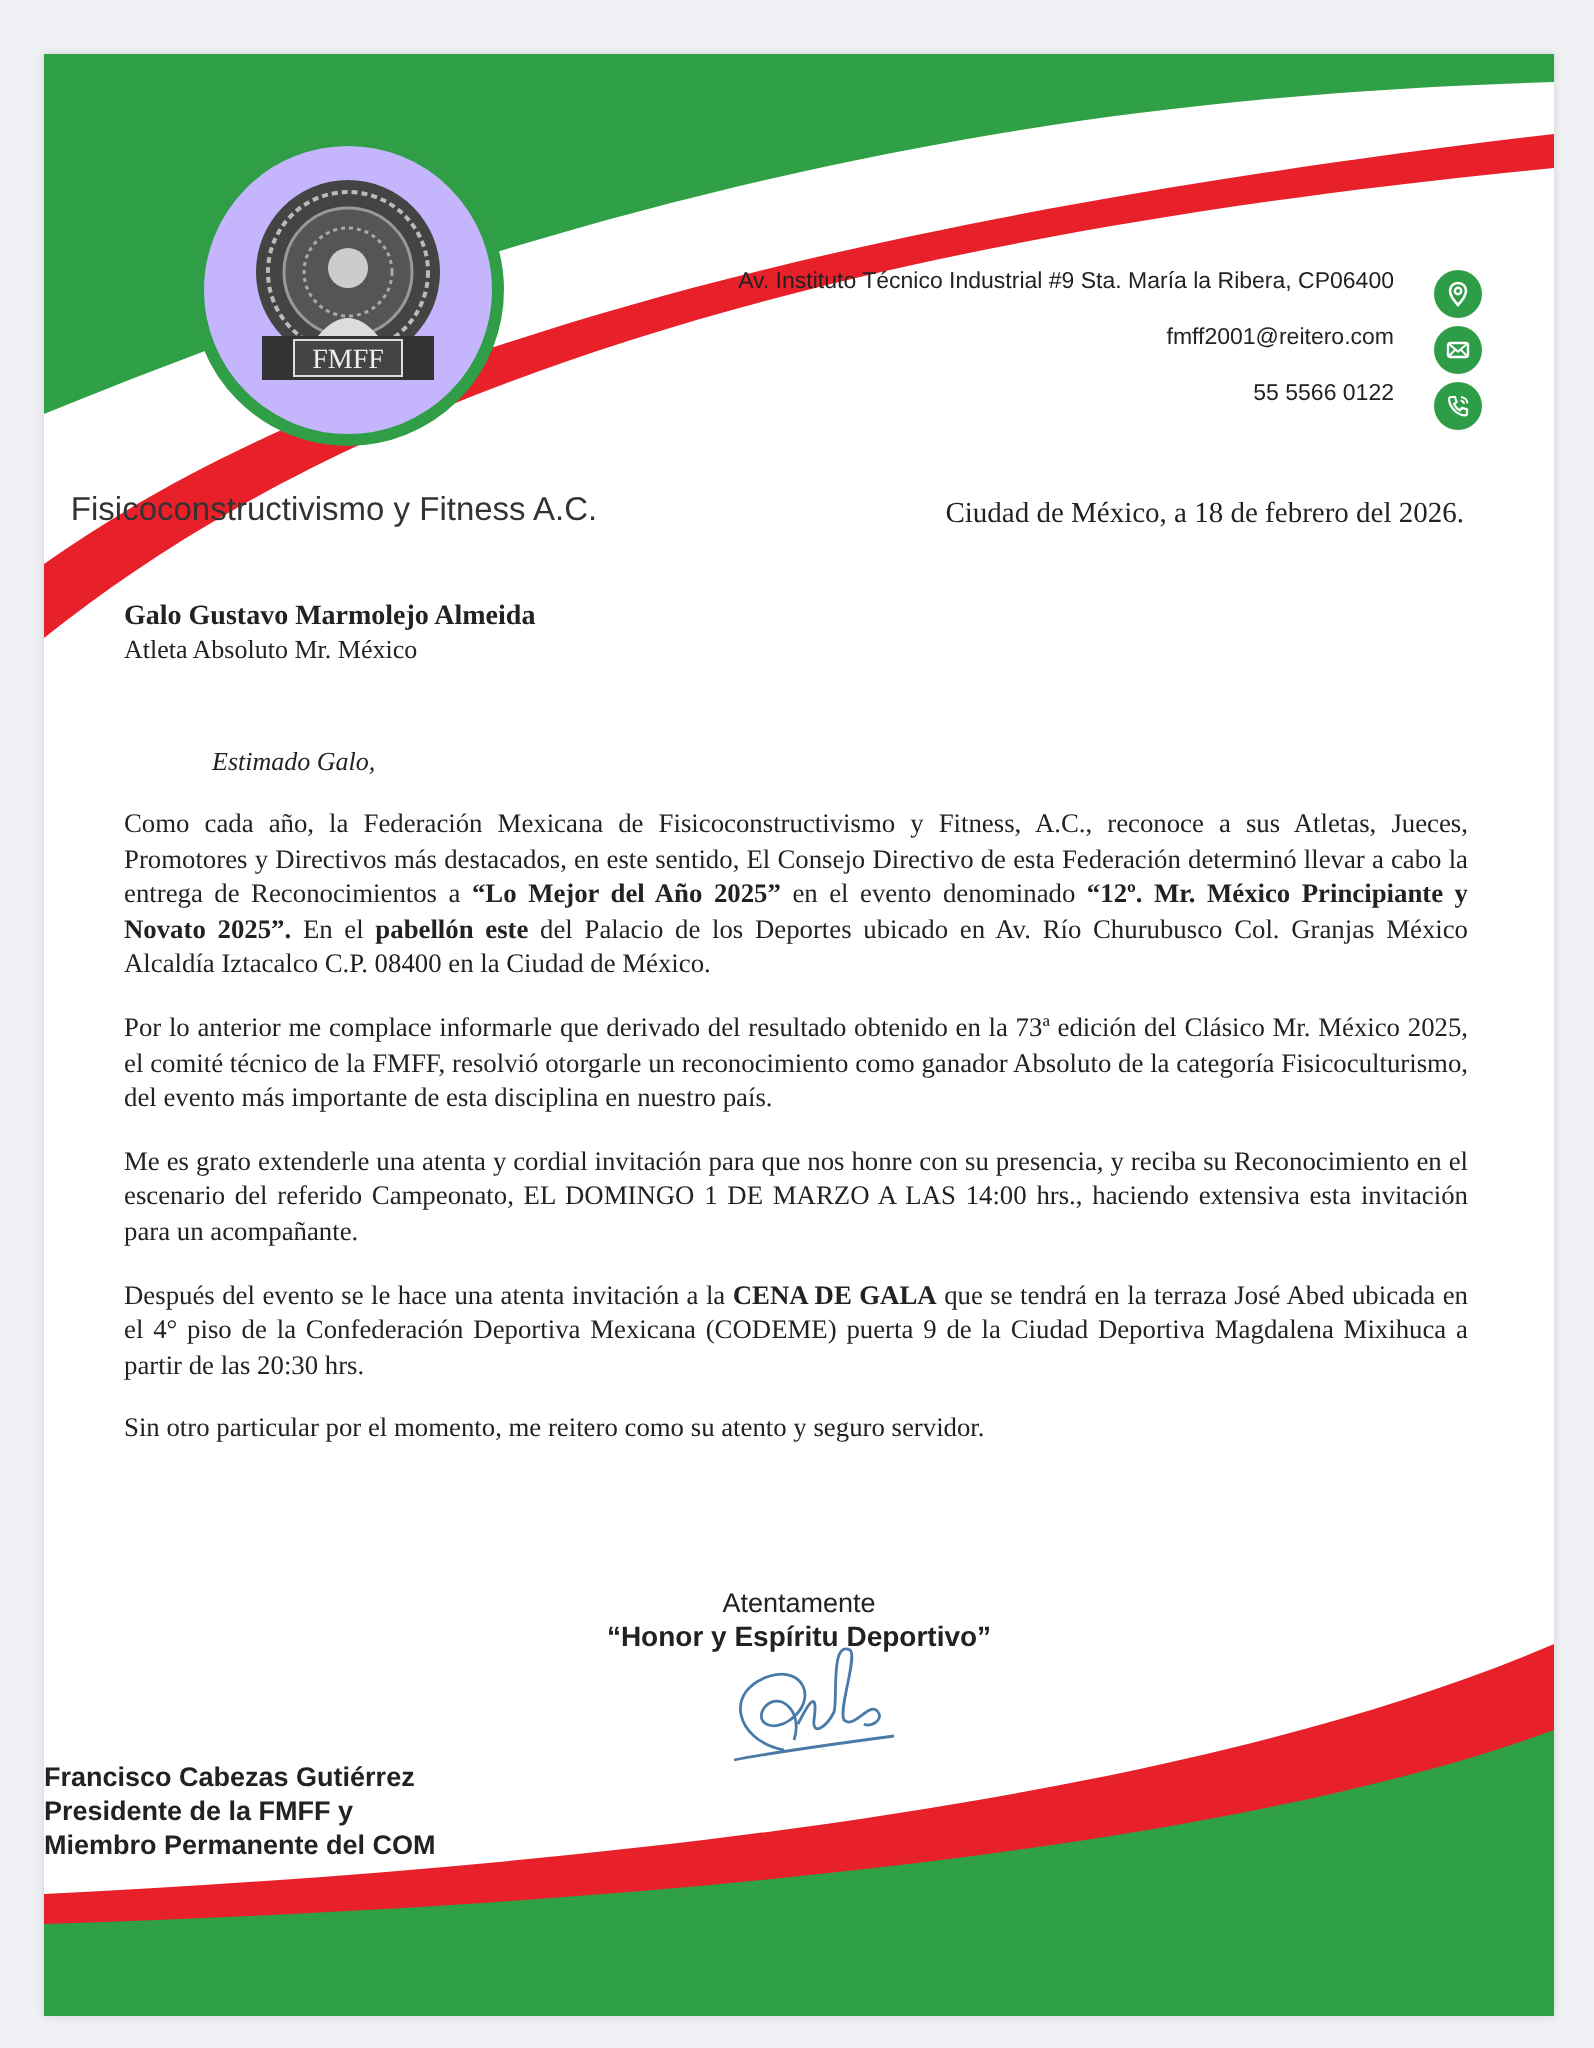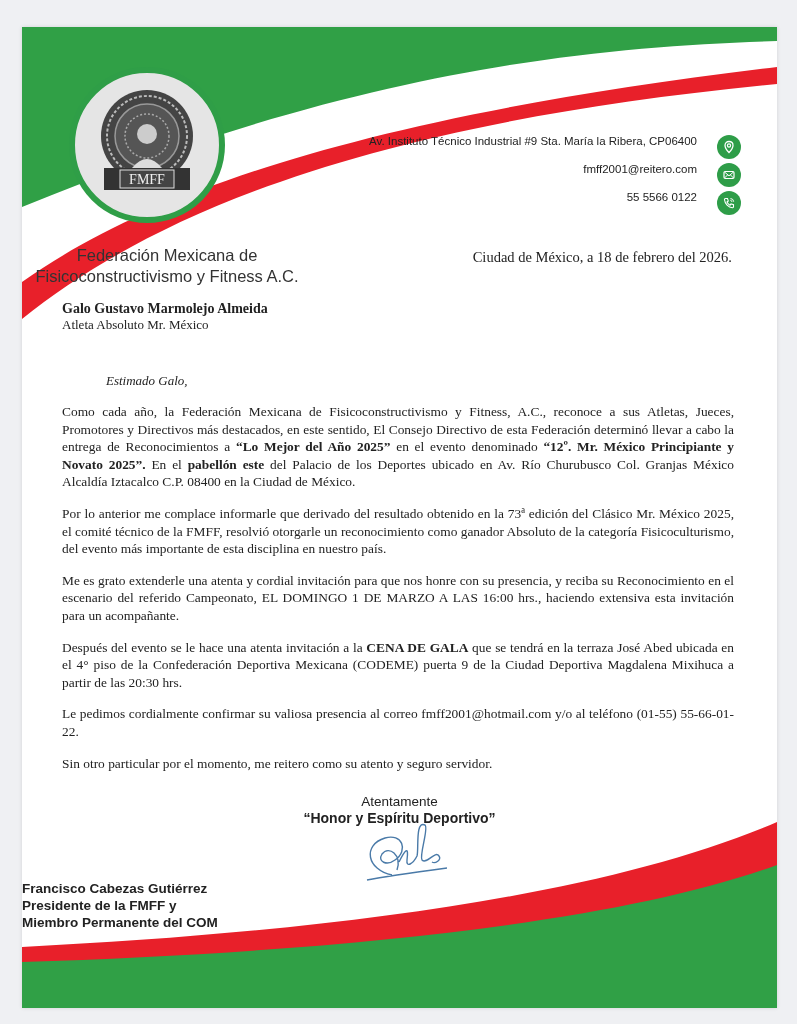--- a/index.html
+++ b/index.html
@@ -15,25 +15,25 @@
     position: absolute;
     left: 22px; top: 27px;
     width: 755px; height: 981px;
     background: #fff;
     box-shadow: 0 0 4px rgba(0,0,0,0.12);
     overflow: hidden;
   }
   .decor { position: absolute; left: 0; top: 0; }
   .logo-wrap {
     position: absolute;
-    left: 47px; top: 40px;
+    left: 74px; top: 40px;
     width: 156px; height: 156px;
     border-radius: 50%;
     border: 6px solid #2f9e47;
-    background: #e5e5e5;
+    background: #c4b5fd;
     box-sizing: border-box;
     display: flex; align-items: center; justify-content: center;
   }
   .org-name {
     position: absolute;
     left: 0; top: 218px;
     width: 290px;
     text-align: center;
     font-family: "Liberation Sans", sans-serif;
     font-size: 16.5px;
@@ -128,21 +128,20 @@
       <circle cx="65" cy="56" r="22" fill="none" stroke="#aaa" stroke-width="1.5" stroke-dasharray="2 2"></circle>
       <circle cx="65" cy="54" r="10" fill="#ccc"></circle>
       <path d="M50,88 Q65,70 80,88 Z" fill="#ddd"></path>
       <rect x="22" y="88" width="86" height="22" fill="#333"></rect>
       <rect x="38" y="90" width="54" height="18" fill="#444" stroke="#ddd" stroke-width="1"></rect>
       <text x="65" y="104" text-anchor="middle" font-family="Liberation Serif, serif" font-size="14" fill="#eee">FMFF</text>
     </svg>
   </div>
 
   <div class="org-name">
-    <div>Federación Mexicana de</div>
     <div>Fisicoconstructivismo  y Fitness A.C.</div>
   </div>
 
   <div class="contact">
     <div class="contact-row">
       <span class="txt">Av. Instituto Técnico Industrial #9 Sta. María la Ribera, CP06400</span>
       <span class="c-icon">
         <svg width="14" height="14" viewBox="0 0 14 14">
             <path d="M7,1.5 C4.5,1.5 3,3.3 3,5.4 C3,8.2 7,12.5 7,12.5 C7,12.5 11,8.2 11,5.4 C11,3.3 9.5,1.5 7,1.5 Z" fill="none" stroke="#fff" stroke-width="1.3"></path>
             <circle cx="7" cy="5.5" r="1.6" fill="none" stroke="#fff" stroke-width="1.2"></circle>
@@ -176,25 +175,24 @@
     <div>Atleta Absoluto Mr. México</div>
   </div>
 
   <div class="greeting">Estimado Galo,</div>
 
   <div class="body">
     <p>
       <span>Como cada año, la Federación Mexicana de Fisicoconstructivismo y Fitness, A.C., reconoce a sus Atletas, Jueces, Promotores y Directivos más destacados, en este sentido, El Consejo Directivo de esta Federación determinó llevar a cabo la entrega de Reconocimientos a </span><b>“Lo Mejor del Año 2025”</b><span> en el evento denominado </span><b>“12º. Mr. México Principiante y Novato 2025”.</b><span> En el </span><b>pabellón este</b><span> del Palacio de los Deportes ubicado en Av. Río Churubusco Col. Granjas México Alcaldía Iztacalco C.P. 08400 en la Ciudad de México.</span>
     </p>
     <p>Por lo anterior me complace informarle que derivado del resultado obtenido en la 73ª edición del Clásico Mr. México 2025, el comité técnico de la FMFF, resolvió otorgarle un reconocimiento como ganador Absoluto de la categoría Fisicoculturismo, del evento más importante de esta disciplina en nuestro país.</p>
-    <p>Me es grato extenderle una atenta y cordial invitación para que nos honre con su presencia, y reciba su Reconocimiento en el escenario del referido Campeonato, EL DOMINGO 1 DE MARZO A LAS 16:00 hrs., haciendo extensiva esta invitación para un acompañante.</p>
+    <p>Me es grato extenderle una atenta y cordial invitación para que nos honre con su presencia, y reciba su Reconocimiento en el escenario del referido Campeonato, EL DOMINGO 1 DE MARZO A LAS 14:00 hrs., haciendo extensiva esta invitación para un acompañante.</p>
     <p>
       <span>Después del evento se le hace una atenta invitación a la </span><b>CENA DE GALA</b><span> que se tendrá en la terraza José Abed ubicada en el 4° piso de la Confederación Deportiva Mexicana (CODEME) puerta 9 de la Ciudad Deportiva Magdalena Mixihuca a partir de las 20:30 hrs.</span>
     </p>
-    <p>Le pedimos cordialmente confirmar su valiosa presencia al correo fmff2001@hotmail.com y/o al teléfono (01-55) 55-66-01-22.</p>
     <p>Sin otro particular por el momento, me reitero como su atento y seguro servidor.</p>
   </div>
 
   <div class="closing">
     <div>Atentamente</div>
     <div class="motto">“Honor y Espíritu Deportivo”</div>
   </div>
 
   <svg class="signature" width="110" height="70" viewBox="0 0 110 70">
     <path d="M45,55 C20,50 15,25 38,18 C55,13 62,30 48,40 C40,46 30,42 35,34 C42,25 55,35 50,50 M52,42 C58,30 62,25 60,40 C59,48 66,44 70,36 C72,30 68,0 78,5 C82,8 72,35 75,40 C80,45 88,30 92,36 C95,40 88,44 85,42 M20,60 C40,56 70,52 100,48" fill="none" stroke="#4a7aa8" stroke-width="1.4"></path>

